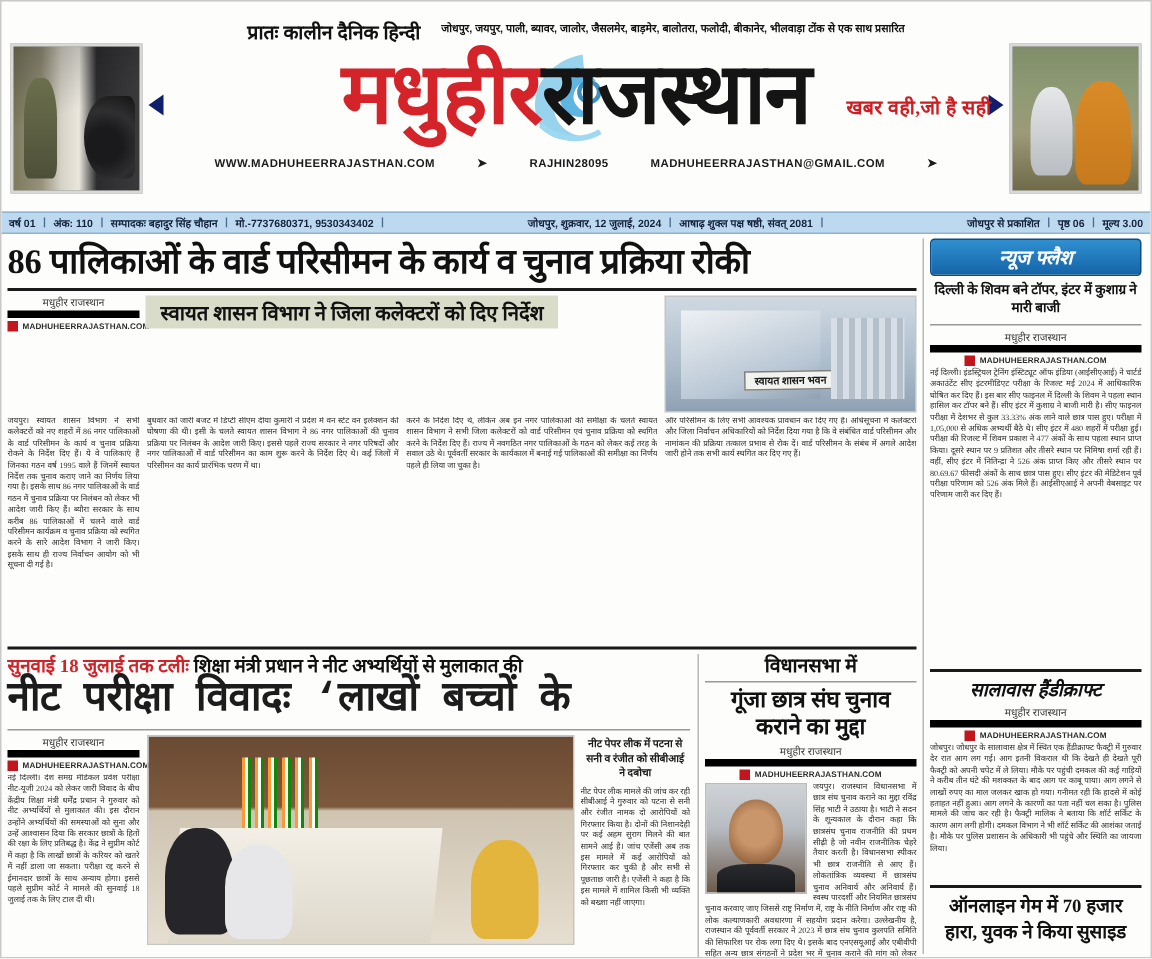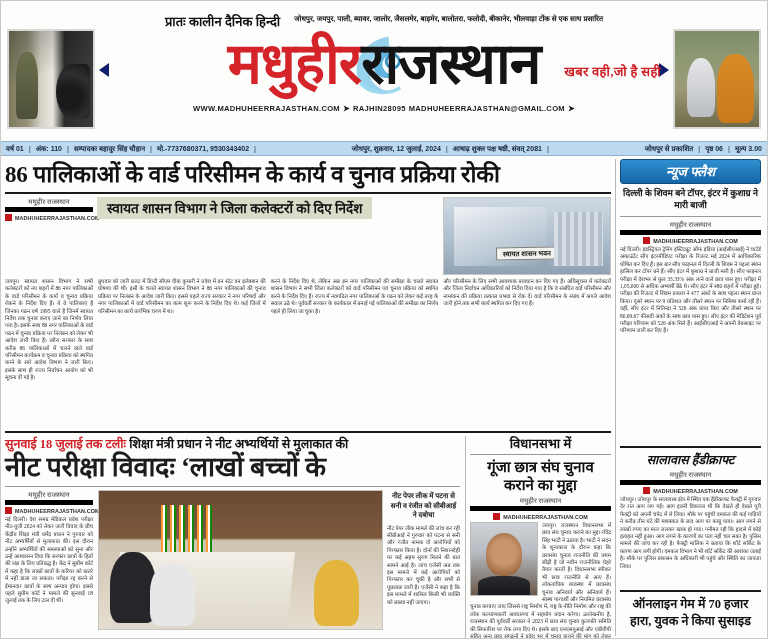--- a/index.html
+++ b/index.html
@@ -137,21 +137,21 @@
     font-family: "Liberation Serif", serif;
     font-weight: bold;
     font-size: 13px;
     color: #cf1d24;
     letter-spacing: .3px;
   }
   .mh-contact {
     display: flex;
     justify-content: center;
     align-items: center;
-    gap: 3px;
+    gap: 28px;
     font-size: 7.6px;
     font-weight: bold;
     color: #1b1b1b;
     padding-top: 2px;
     letter-spacing: .3px;
   }
   .mh-contact .pin { font-size: 8px; }
 
   
   .infobar {
@@ -264,21 +264,21 @@
   .kicker {
     font-family: "Liberation Serif", serif;
     font-weight: bold;
     font-size: 12.5px;
     line-height: 16px;
     color: #111;
     white-space: nowrap;
   }
   .kicker .red { color: #d2232a; }
   .mega-head {
-    font-family: Liberation Serif, serif;
+    font-family: Liberation Mono, monospace;
     font-weight: bold;
     font-size: 27px;
     line-height: 31px;
     color: #1c1c1c;
     letter-spacing: -.3px;
     white-space: nowrap;
   }
   .story2 { display: flex; gap: 5px; }
   .s2-left { width: 455px; }
   .s2-right { width: 146px; }

